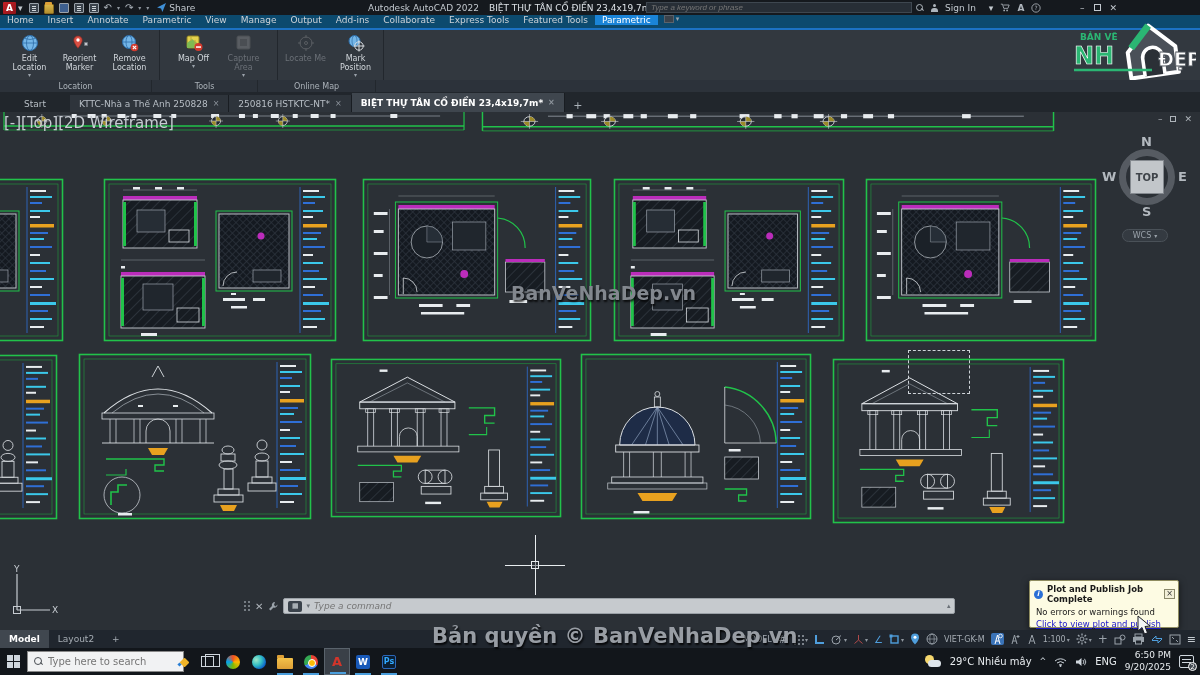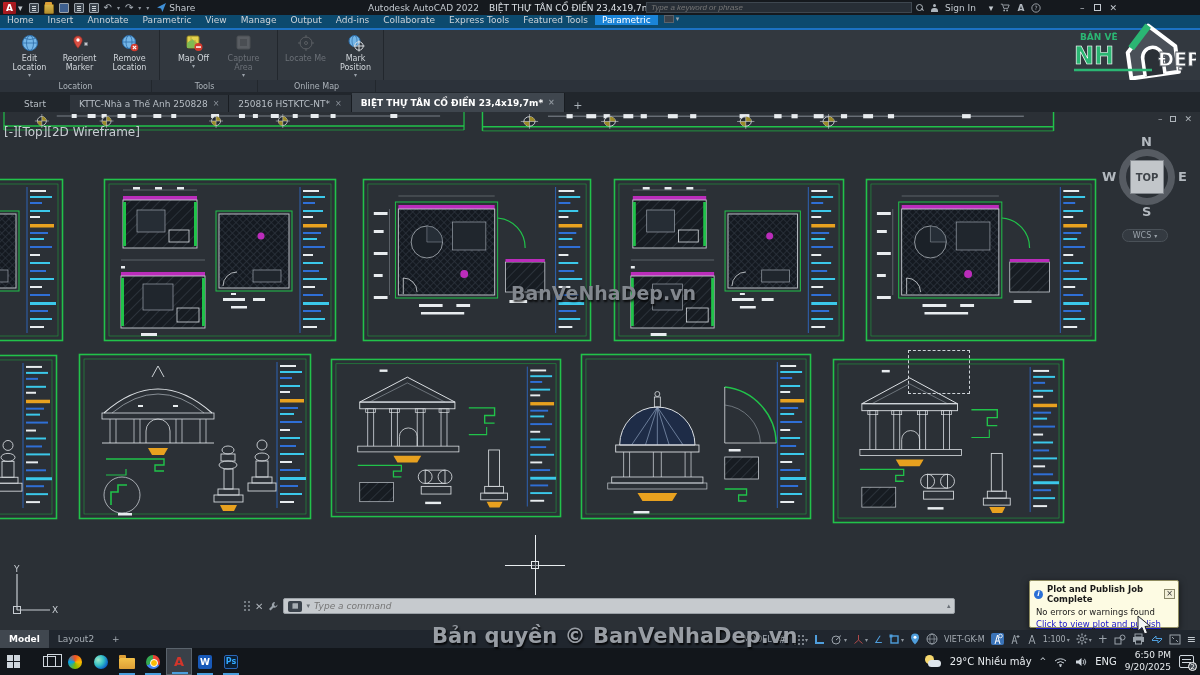--- a/index.html
+++ b/index.html
@@ -57,21 +57,21 @@
   .ftab { height:17px; display:flex; align-items:center; gap:5px; padding:0 9px; background:#2e343b; border-right:1px solid #191d22; cursor:pointer; white-space:nowrap; }
   .ftab.start { background:transparent; border:none; padding:0 24px; }
   .ftab.active { height:19px; background:#3f464e; color:#fff; font-weight:bold; }
   .ftab .x { color:#8f969e; font-size:8px; }
   .ftab-plus { width:14px; height:14px; margin-left:6px; color:#aab1b8; font-size:11px; display:flex; align-items:center; justify-content:center; cursor:pointer; }
 
   
   .canvas { position:relative; flex:1 1 auto; background:#2b3036; overflow:hidden; }
   .sheet { position:absolute; }
   .sheet svg { display:block; width:100%; height:100%; }
-  .viewport-label { position:absolute; left:4px; top:13px; font-size:12px; color:#c7ccd2; z-index:5; }
+  .viewport-label { position:absolute; left:4px; top:2px; font-size:15px; color:#c7ccd2; z-index:5; }
   .canvas-winctrl { position:absolute; right:8px; top:2px; display:flex; gap:8px; align-items:center; color:#aeb4ba; font-size:9px; z-index:5; }
   .canvas-winctrl .rb { width:6px; height:6px; border:1px solid #aeb4ba; }
   .cad-watermark { position:absolute; left:511px; top:170px; font-size:19px; font-weight:bold; color:#82878e; text-shadow:1px 2px 2px rgba(0,0,0,.75); z-index:6; letter-spacing:0px; }
 
   
   .viewcube { position:absolute; left:1108px; top:26px; width:78px; height:78px; z-index:5; }
   .vc-ring { position:absolute; left:11px; top:11px; width:56px; height:56px; border:7px solid rgba(122,128,135,.55); border-radius:50%; }
   .vc-top { position:absolute; left:22px; top:22px; width:34px; height:34px; background:#c2c6ca; border:1px solid #84898f; color:#3f444a; font-size:10px; font-weight:bold; display:flex; align-items:center; justify-content:center; cursor:pointer; }
   .vc-l { position:absolute; color:#b3b9bf; font-size:13px; font-weight:bold; cursor:pointer; }
   .vc-n { left:33px; top:-4px; } .vc-s { left:34px; top:66px; } .vc-w { left:-6px; top:31px; } .vc-e { left:70px; top:31px; }
@@ -919,20 +919,25 @@
 
   <div class="taskbar">
     <div class="tb-start">
         <span class="winlogo">
           <i></i>
           <i></i>
           <i></i>
           <i></i>
         </span>
       </div>
+    <div class="tb-searchbox">
+      <span class="mag2"></span>
+      <input placeholder="Type here to search" style="">
+      <span class="sparkle"></span>
+    </div>
     <div class="tb-icons">
       <span class="tbi">
           <span class="taskview"></span>
         </span>
       <span class="tbi">
           <span class="copilot"></span>
         </span>
       <span class="tbi">
           <span class="edge"></span>
         </span>

